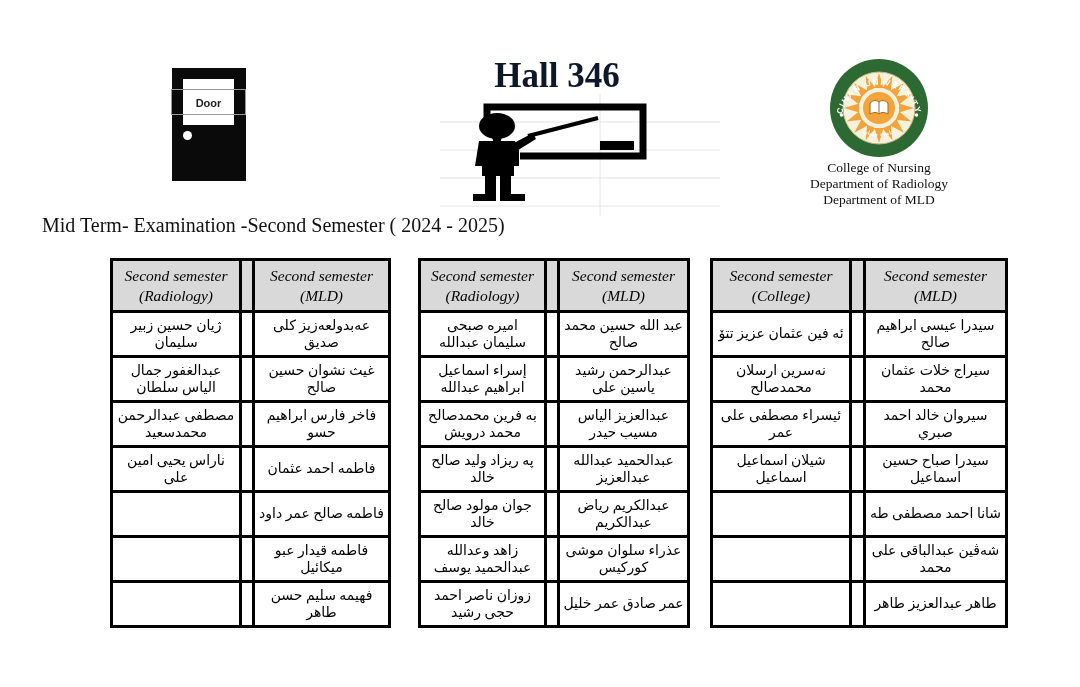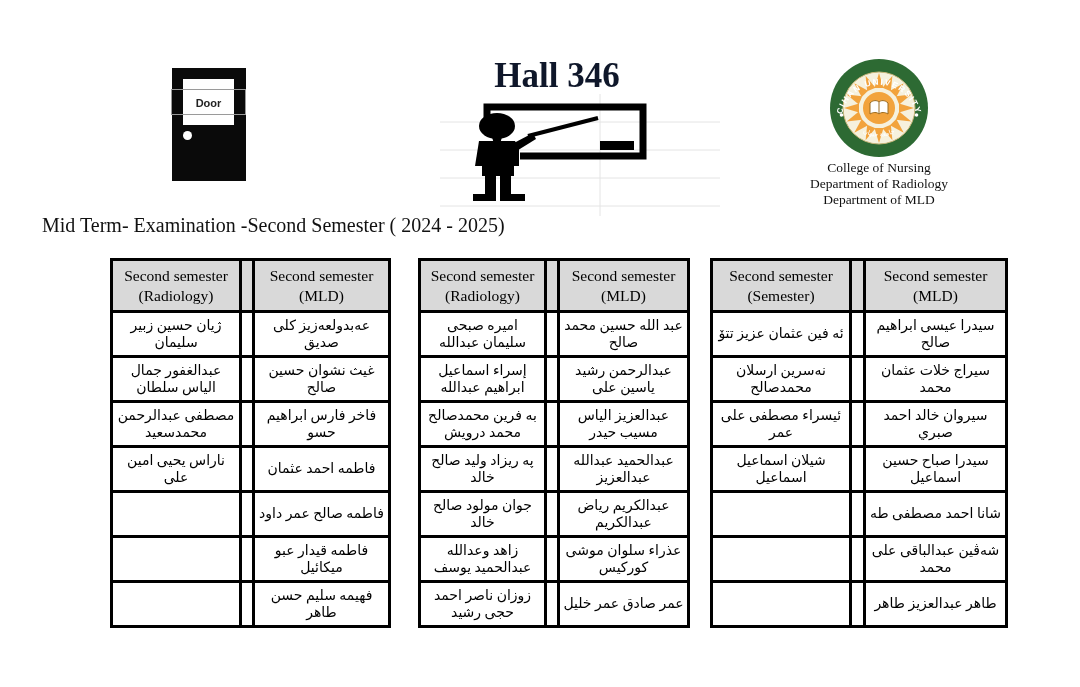--- a/index.html
+++ b/index.html
@@ -31,21 +31,21 @@
   .uni-text { position:absolute; left:778px; top:160px; width:202px; text-align:center;
               font-size:13.5px; line-height:16px; color:#111; }
 
   
   table.tbl { position:absolute; top:258px; border-collapse:collapse; table-layout:fixed; background:#fff; }
   table.tbl th, table.tbl td { border:3px solid #000; text-align:center; vertical-align:middle; overflow:hidden; }
   table.tbl th {
     background:#d9d9d9; font-weight:normal; font-size:15.5px; height:52px; line-height:1.25;
     font-family:"Liberation Serif", "DejaVu Serif", serif; color:#000; padding:2px 2px;
   }
-  table.tbl th span { display:block; }
+  table.tbl th span { display:block;font-style:italic; }
   table.tbl th.gap { padding:0; }
   table.tbl td { height:45px; font-size:14px; line-height:1.25; direction:rtl; padding:1px 3px;
                  font-family:"Liberation Serif", "DejaVu Sans", serif; color:#000; }
   table.tbl td.gap { background:#fff; padding:0; direction:ltr; }
   .tbl1 { left:110px; } .tbl2 { left:418px; } .tbl3 { left:710px; }
 </style>
 </head>
 <body>
 
 <div class="page">
@@ -252,21 +252,21 @@
   <table class="tbl tbl3">
     <colgroup>
         <col style="width:139px">
         <col style="width:14px">
         <col style="width:142px">
       </colgroup>
     <tbody>
         <tr>
       <th>
         <span>Second semester</span>
-        <span>(Semester)</span>
+        <span>(College)</span>
       </th>
       <th class="gap"></th>
       <th>
         <span>Second semester</span>
         <span>(MLD)</span>
       </th>
     </tr>
     <tr>
       <td>ئه فین عثمان عزیز تتۆ</td>
       <td class="gap"></td>

